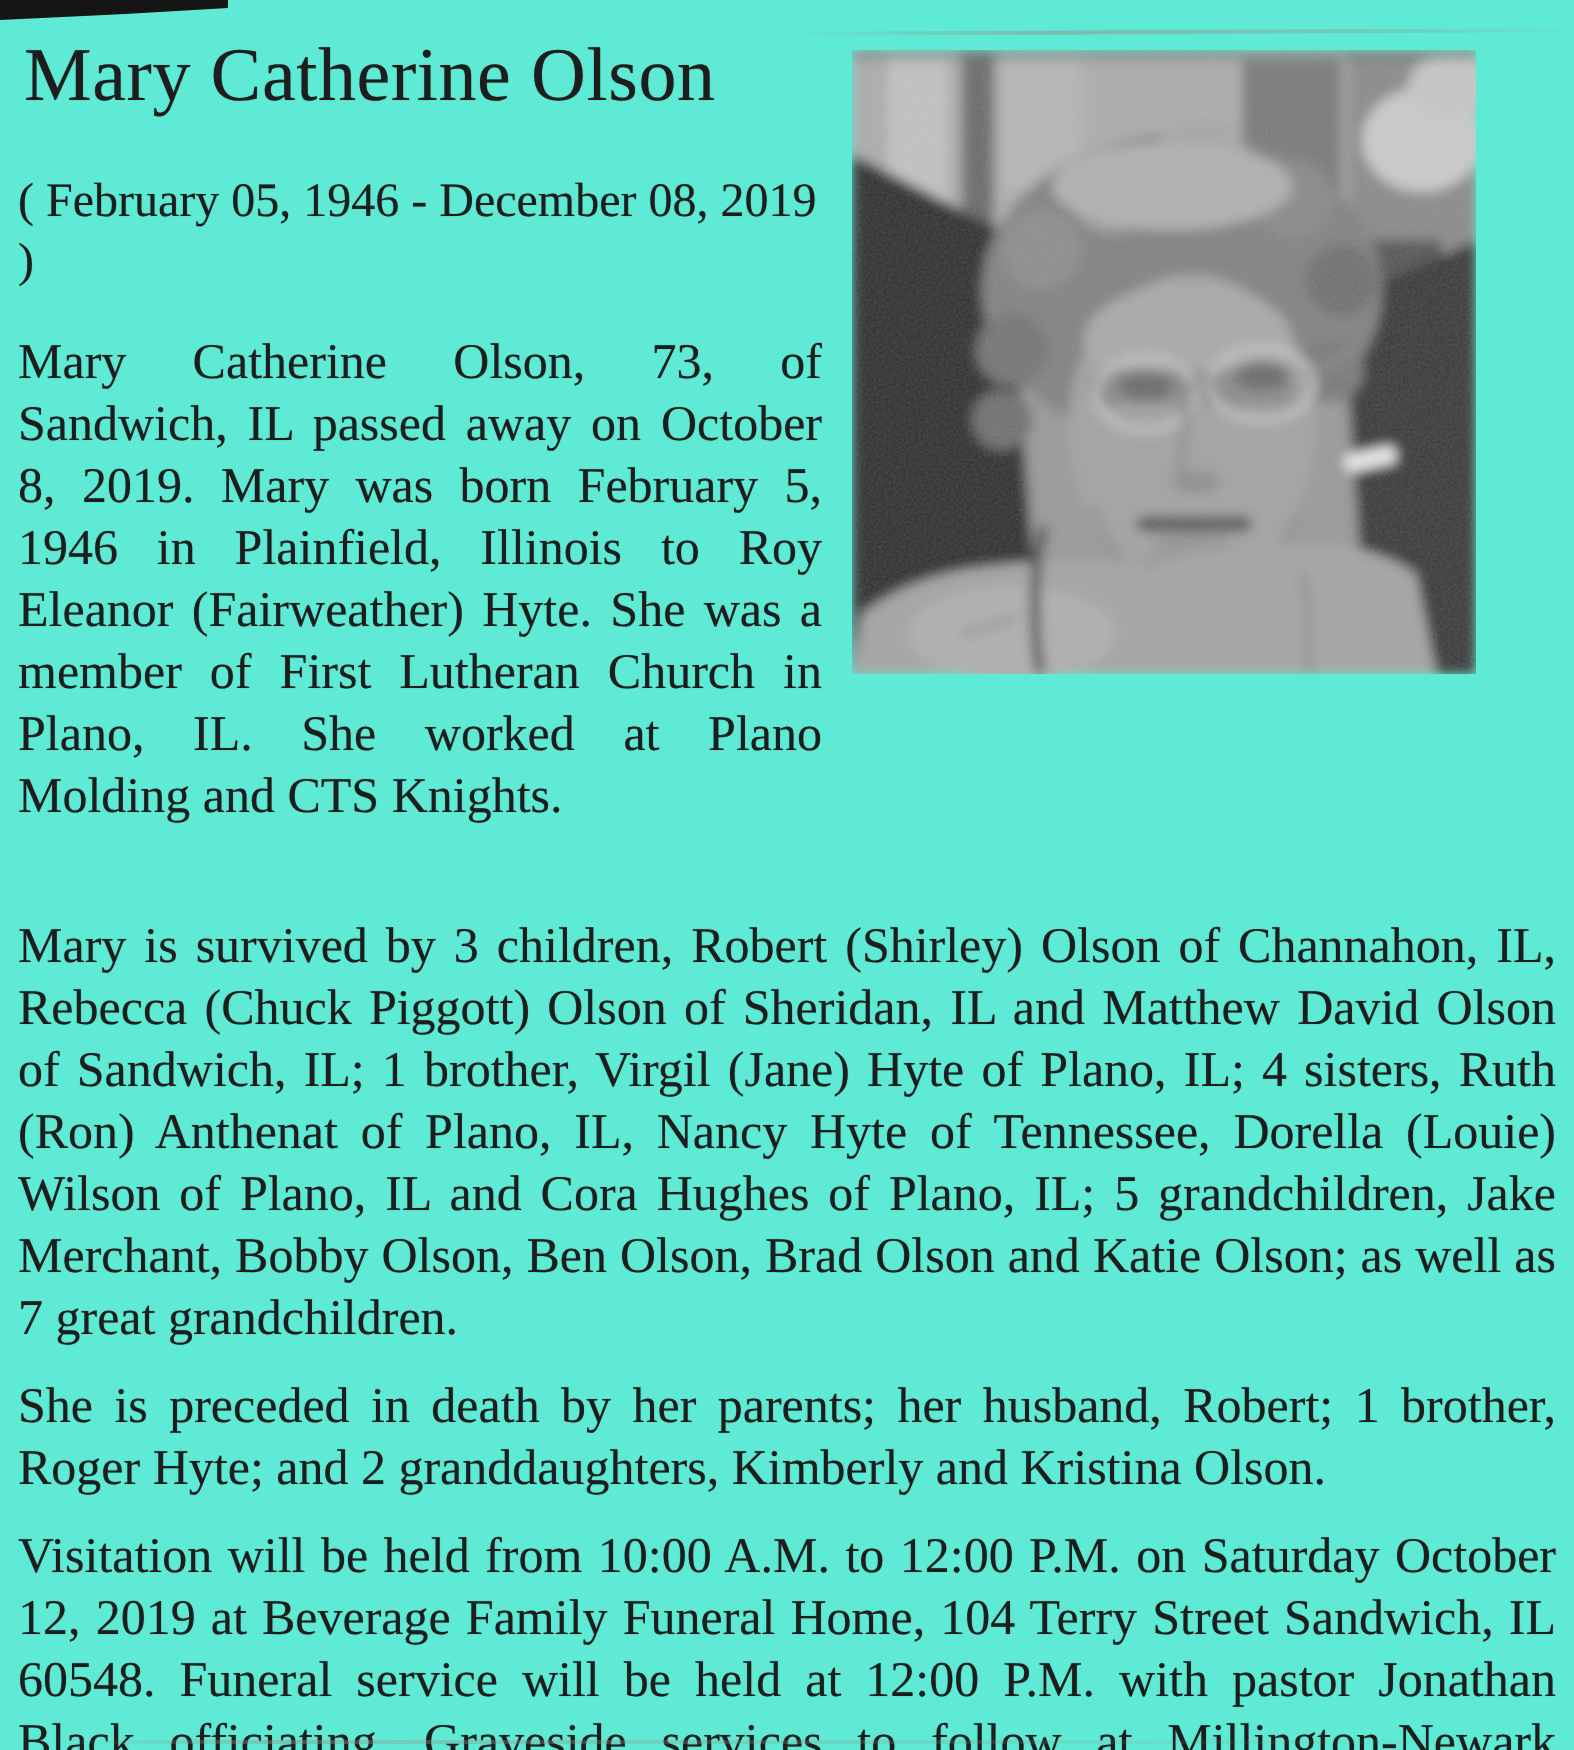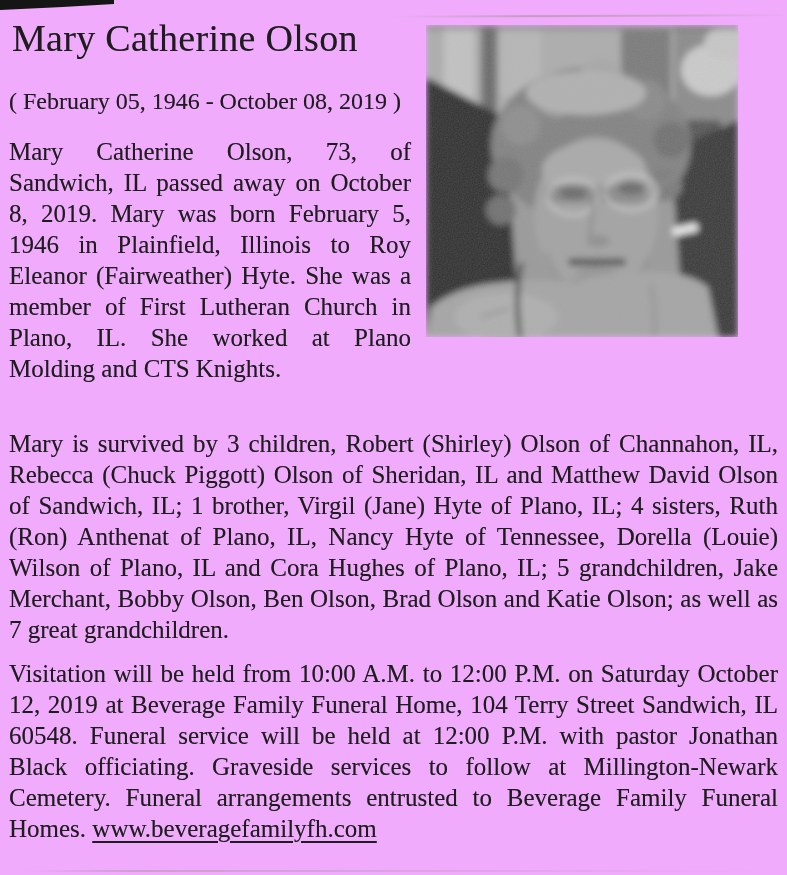--- a/index.html
+++ b/index.html
@@ -1,21 +1,21 @@
 <!DOCTYPE html>
 <html><head>
 <meta charset="utf-8">
 <style>
   html, body { margin: 0; padding: 0; background: #e9e8e4; }
   .page {
     position: relative;
     width: 787px;
     height: 875px;
     margin: 0 auto;
-    background: #f0abfc;
+    background: #5eead4;
     font-family: "Liberation Serif", serif;
     color: #1d1d1d;
     box-sizing: border-box;
     padding: 0 9px 0 9px;
     overflow: hidden;
     text-shadow: 0 0 0.5px rgba(20,20,20,0.4);
   }
   
   .artifact-corner {
     position: absolute; top: 0; left: 0;
@@ -134,23 +134,24 @@
         <path d="M225,260 Q230,285 228,312" fill="none" stroke="#8f8f8f" stroke-width="3"></path>
         <line x1="55" y1="292" x2="82" y2="284" stroke="#8f8f8f" stroke-width="2.5"></line>
         <rect x="246" y="200" width="26" height="9" rx="3" fill="#ededed" transform="rotate(-12 259 204)"></rect>
       </g>
       <rect x="0" y="0" width="312" height="312" filter="url(#grain)" opacity="0.45"></rect>
     </svg>
   </figure>
 
   <h1 class="obit-title">Mary Catherine Olson</h1>
 
-  <p class="dates">( February 05, 1946 - October 08, 2019 )</p>
+  <p class="dates">( February 05, 1946 - December 08, 2019 )</p>
 
   <p class="body first">Mary Catherine Olson, 73, of Sandwich, IL passed away on October 8, 2019. Mary was born February 5, 1946 in Plainfield, Illinois to Roy Eleanor (Fairweather) Hyte. She was a member of First Lutheran Church in Plano, IL. She worked at Plano Molding and CTS Knights.</p>
 
   <p class="body clear">Mary is survived by 3 children, Robert (Shirley) Olson of Channahon, IL, Rebecca (Chuck Piggott) Olson of Sheridan, IL and Matthew David Olson of Sandwich, IL; 1 brother, Virgil (Jane) Hyte of Plano, IL; 4 sisters, Ruth (Ron) Anthenat of Plano, IL, Nancy Hyte of Tennessee, Dorella (Louie) Wilson of Plano, IL and Cora Hughes of Plano, IL; 5 grandchildren, Jake Merchant, Bobby Olson, Ben Olson, Brad Olson and Katie Olson; as well as 7 great grandchildren.</p>
 
+  <p class="body">She is preceded in death by her parents; her husband, Robert; 1 brother, Roger Hyte; and 2 granddaughters, Kimberly and Kristina Olson.</p>
 
   <p class="body"><span>Visitation will be held from 10:00 A.M. to 12:00 P.M. on Saturday October 12, 2019 at Beverage Family Funeral Home, 104 Terry Street Sandwich, IL 60548. Funeral service will be held at 12:00 P.M. with pastor Jonathan Black officiating. Graveside services to follow at Millington-Newark Cemetery. Funeral arrangements entrusted to Beverage Family Funeral Homes.</span>
     <a class="site-link" href="#">www.beveragefamilyfh.com</a></p>
 
 </div>
 
 </body></html>

